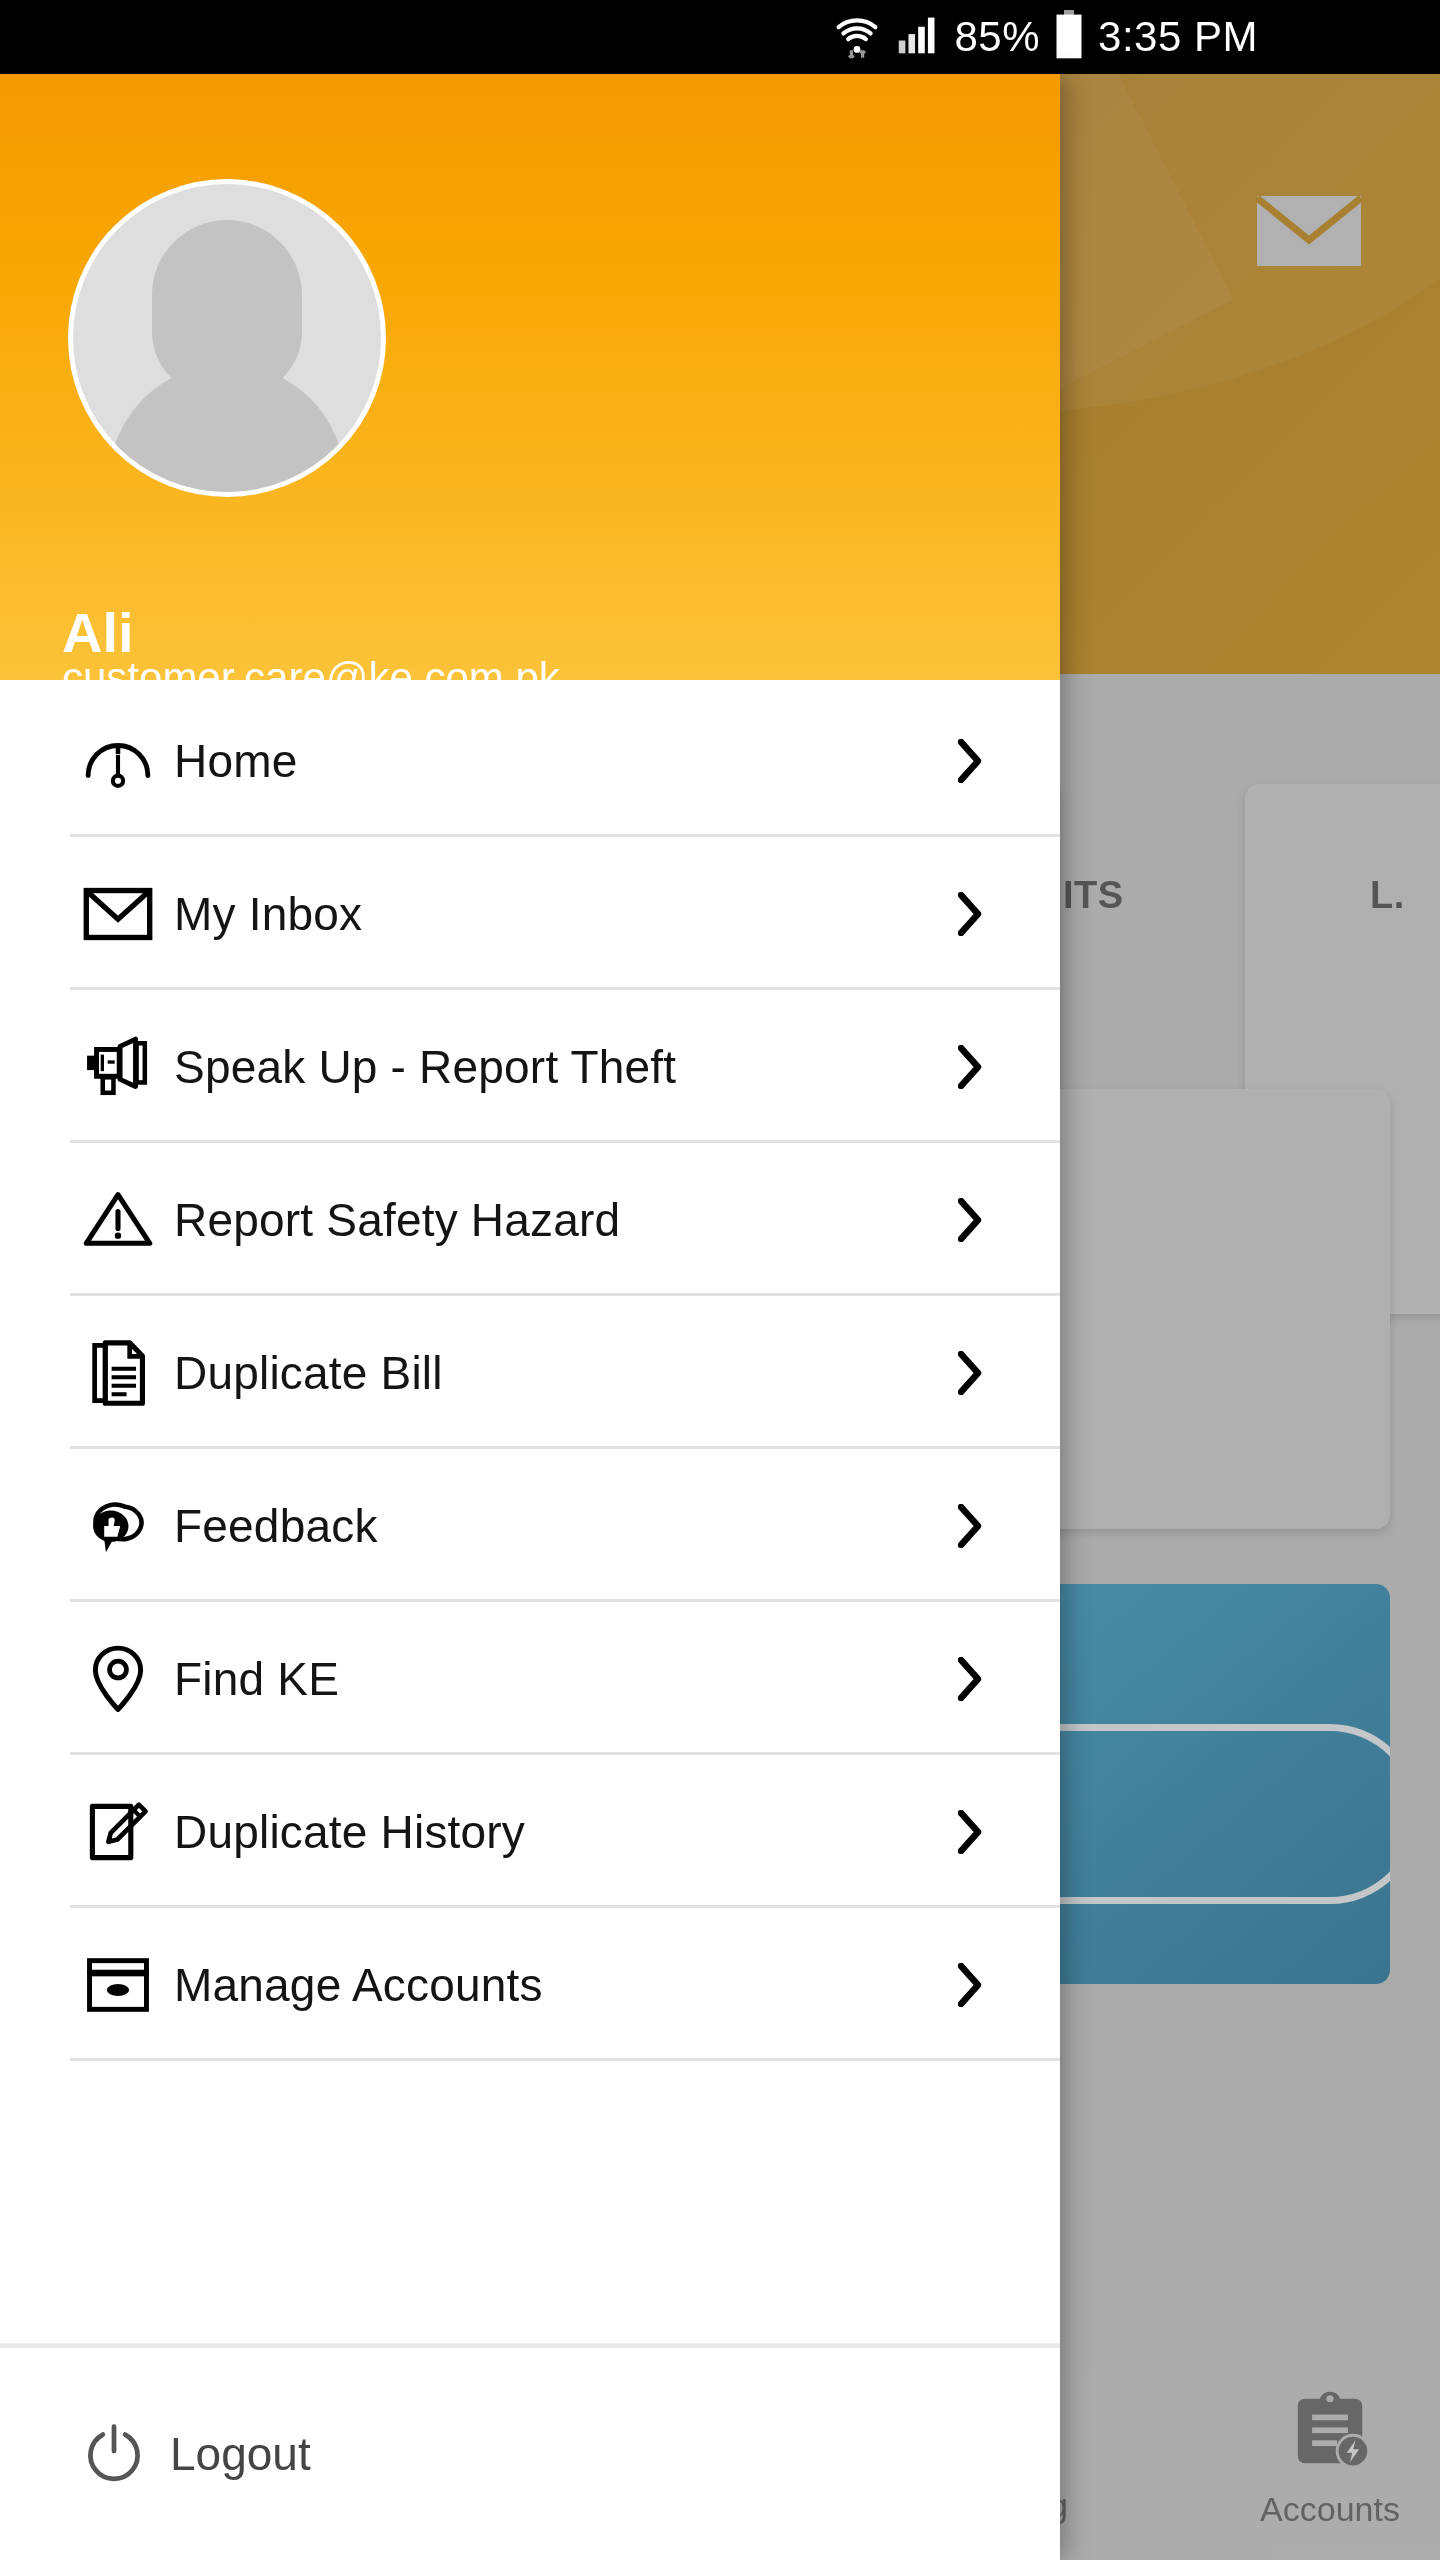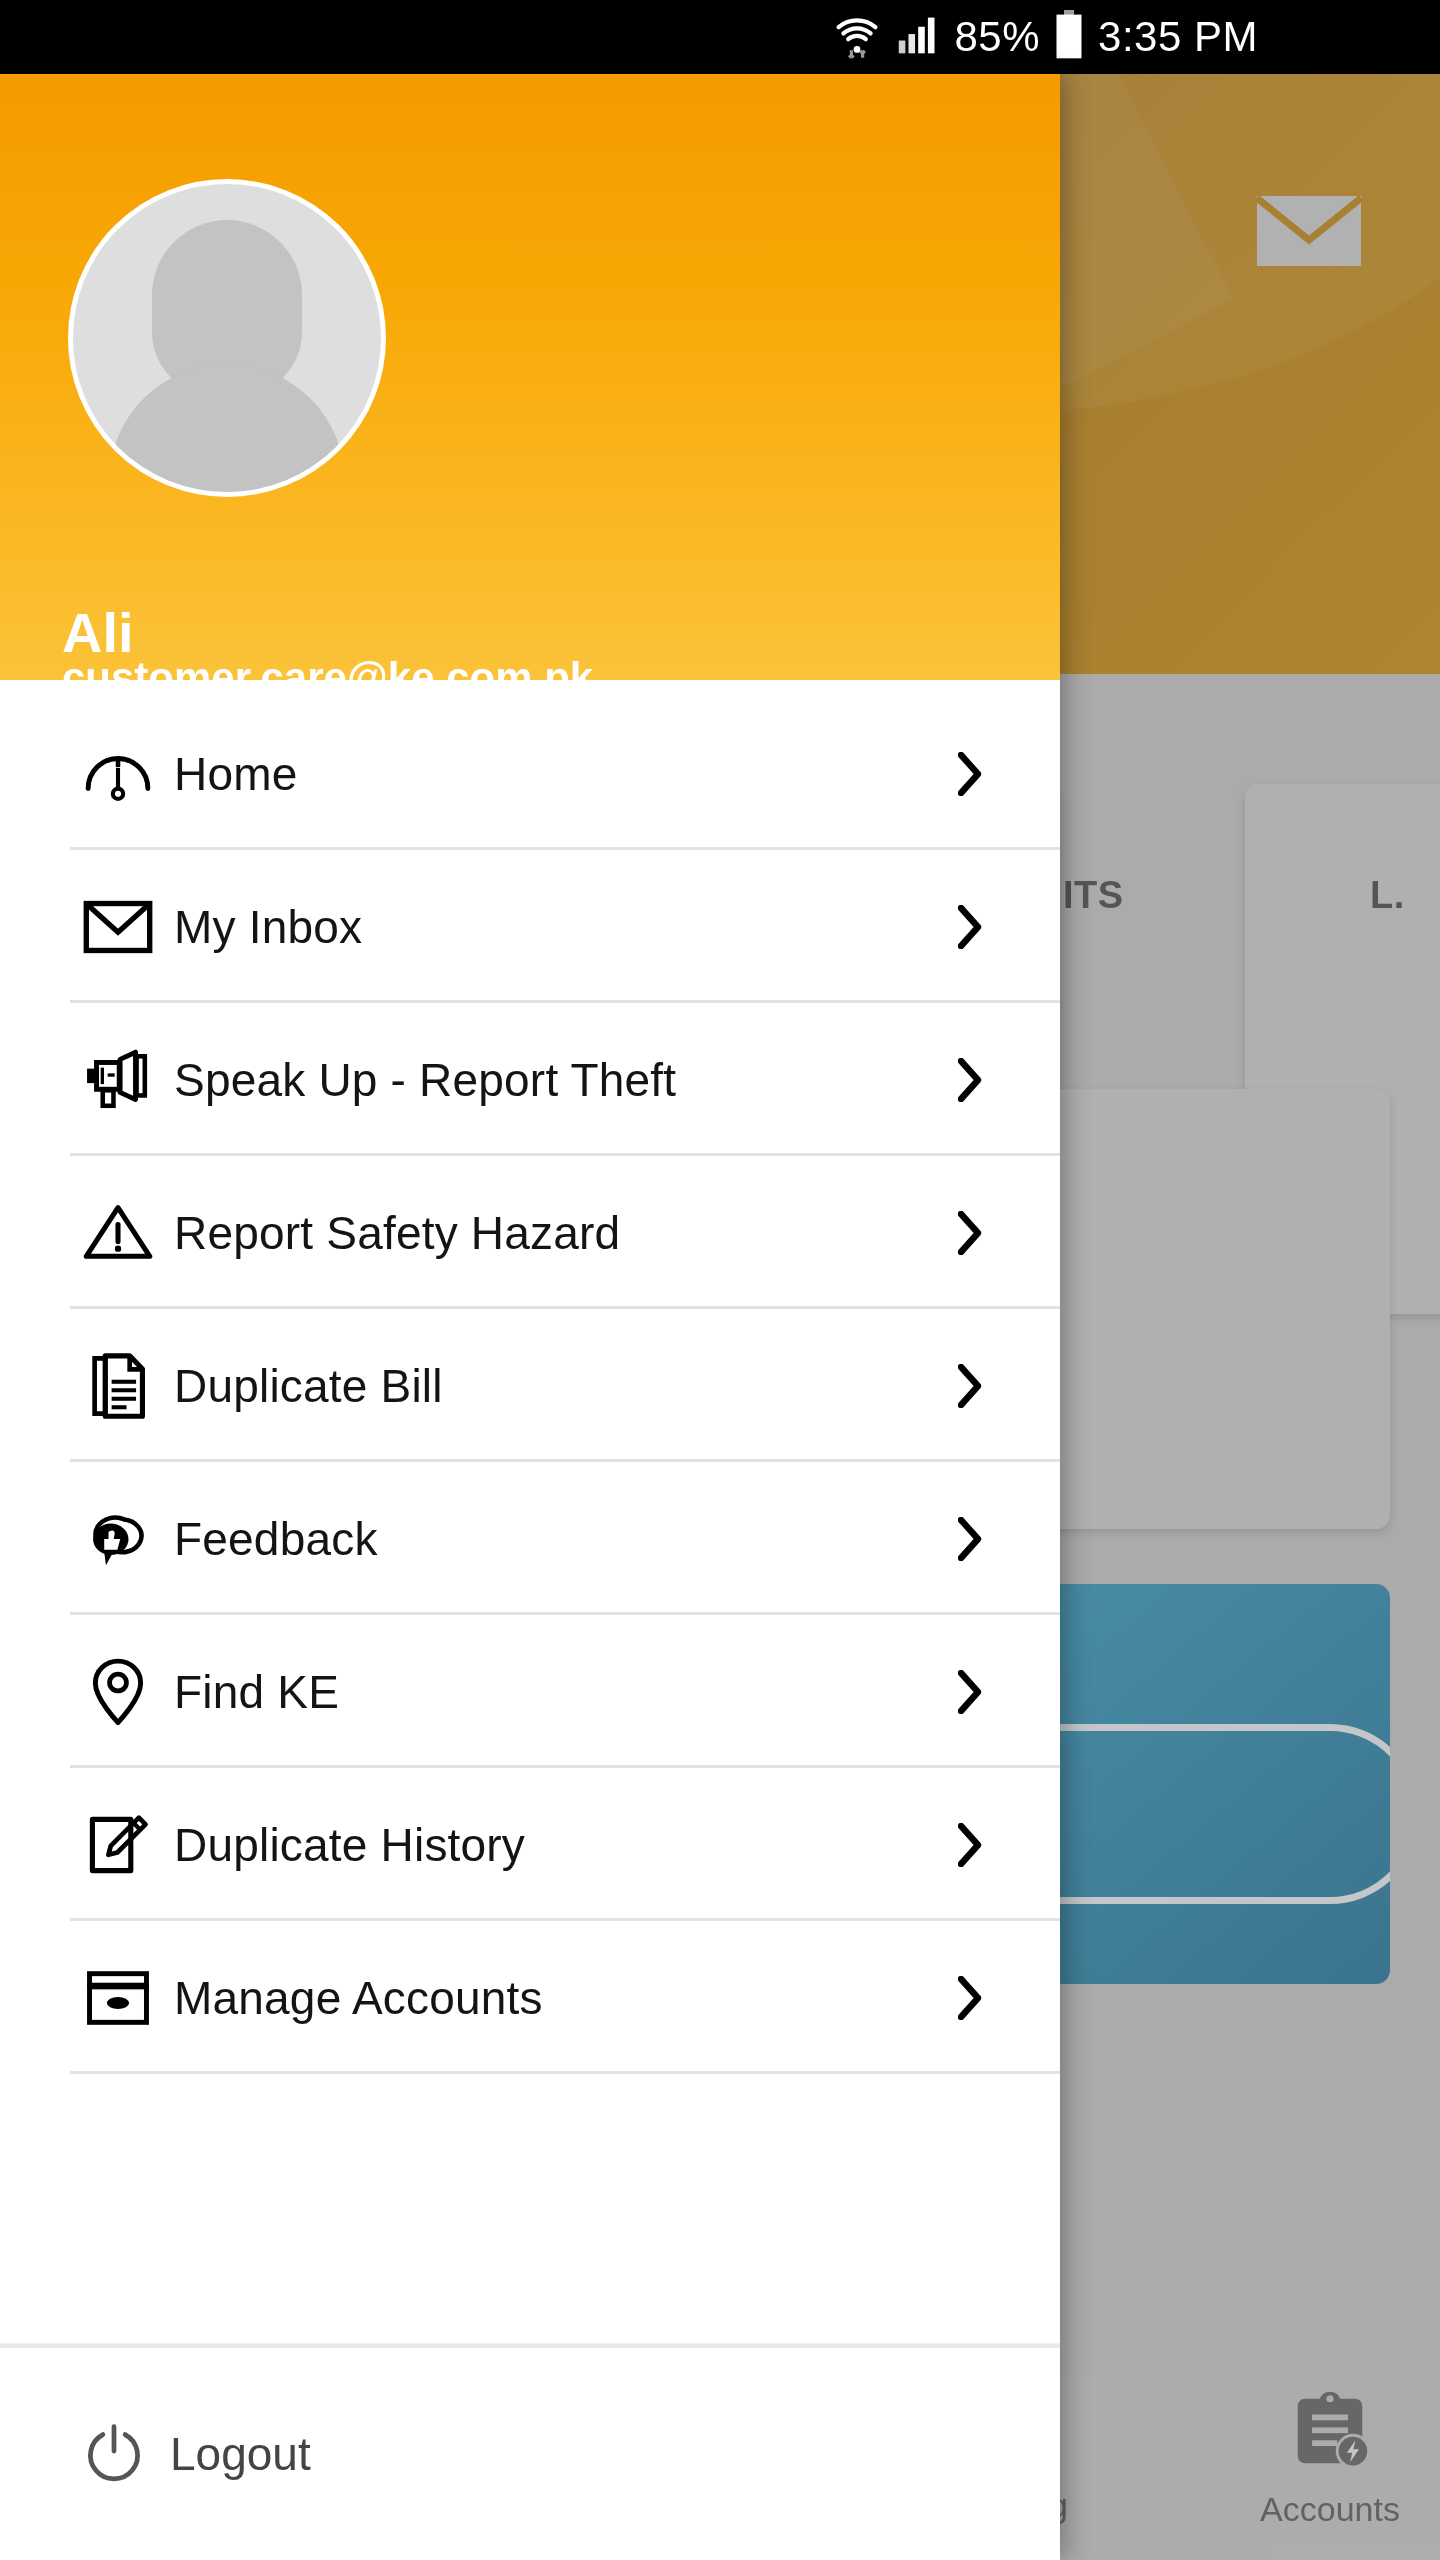--- a/index.html
+++ b/index.html
@@ -45,25 +45,25 @@
     box-shadow:6px 0 24px rgba(0,0,0,.30); display:flex; flex-direction:column; }
   #drawer-header{ position:relative; height:606px; flex:0 0 606px;
     background:linear-gradient(180deg,#f59a00 0%,#f8a805 35%,#fab41c 65%,#fbc33a 100%); overflow:hidden; }
   #avatar{ position:absolute; left:68px; top:105px; width:318px; height:318px; border-radius:50%;
     background:#dedede; border:5px solid #ffffff; overflow:hidden; }
   #avatar .head{ position:absolute; left:50%; top:36px; width:150px; height:176px; margin-left:-75px;
     border-radius:75px 75px 64px 64px; background:#c3c3c3; }
   #avatar .body{ position:absolute; left:50%; top:180px; width:236px; height:220px; margin-left:-118px;
     border-radius:118px 118px 0 0; background:#c3c3c3; }
   #profile-name{ position:absolute; left:62px; top:498px; color:#fff; font-size:56px; font-weight:bold;margin-top:28px; }
-  #profile-email{ position:absolute; left:62px; top:588px; color:#fff; font-size:42px;font-weight:bold; }
+  #profile-email{ position:absolute; left:62px; top:588px; color:#fff; font-size:42px; }
   
   #profile-email{ top:580px; }
 
-  #menu{ flex:1 1 auto; padding-top:17px; overflow:hidden; }
+  #menu{ flex:1 1 auto; padding-top:4px; overflow:hidden; }
   .menu-item{ position:relative; height:153px; display:flex; align-items:center; cursor:pointer; }
   .mi-icon{ width:112px; display:flex; align-items:center; justify-content:center; margin-left:62px; }
   .mi-label{ font-size:46px; color:#141414; letter-spacing:.2px; white-space:nowrap; }
   .mi-chev{ position:absolute; right:78px; top:50%; margin-top:-22px; width:24px; height:44px; }
   .mi-div{ position:absolute; left:70px; right:0; bottom:0; height:3px; background:#e2e2e2; }
 
   #logout-sep{ height:4px; background:#e8e8e8; box-shadow:0 -1px 0 #f2f2f2; }
   #logout-row{ height:212px; display:flex; align-items:center; cursor:pointer; }
   #logout-row .lo-icon{ width:104px; display:flex; align-items:center; justify-content:center; margin-left:62px; }
   #logout-label{ font-size:46px; color:#444; margin-left:4px; }

